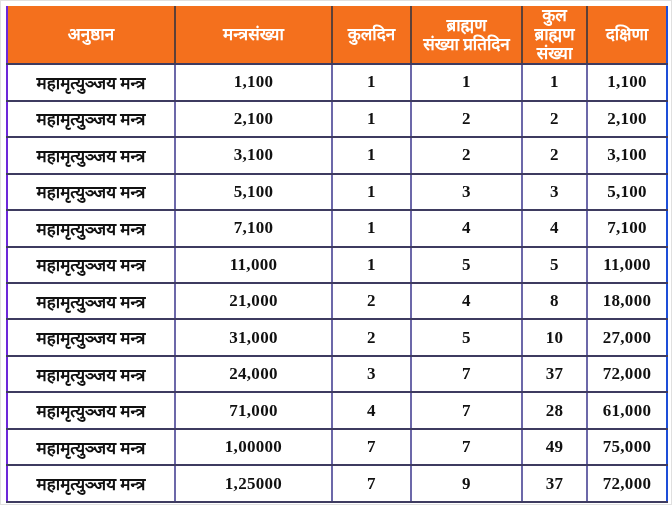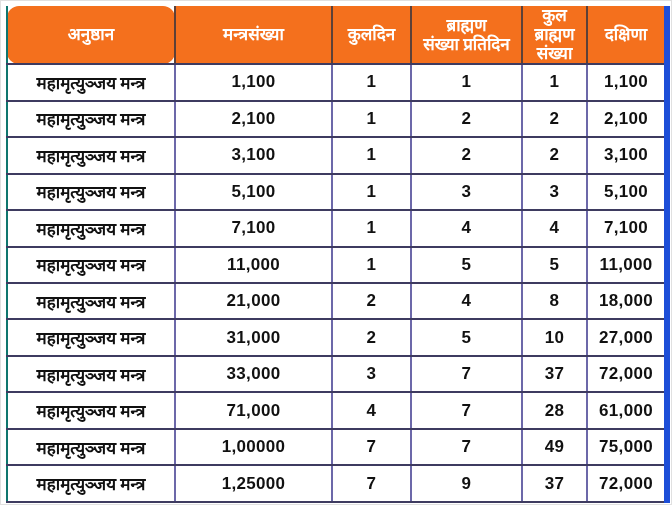--- a/index.html
+++ b/index.html
@@ -43,31 +43,31 @@
     background: #F4701D;
     color: #ffffff;
     font-weight: 700;
     font-size: 17px;
     line-height: 1.12;
     border-left: 2px solid #5C4038;
     border-right: 2px solid #5C4038;
     border-top: none;
     border-bottom: 2px solid #3E3B60;
   }
-  table.rates th:first-child, table.rates td:first-child { border-left: 2px solid #0f766e; border-radius: 12px; }
-  table.rates th:last-child,  table.rates td:last-child  { border-right: 6px solid #1d4ed8; }
+  table.rates th:first-child, table.rates td:first-child { border-left: 2px solid #6d28d9; }
+  table.rates th:last-child,  table.rates td:last-child  { border-right: 2px solid #1d4ed8; }
   table.rates tbody td {
     font-weight: 700;
     color: #111111;
     font-size: 17px;
   }
   .hdr-label { white-space: pre-line; display: inline-block; }
   .dev  { font-family: "Liberation Serif", "DejaVu Serif", serif; }
   .cell-ritual { font-size: 16px; }
-  .cell-num { font-family: Liberation Sans, sans-serif; letter-spacing: 0.3px; margin-top: 48px; }
+  .cell-num { font-family: Liberation Serif, serif; letter-spacing: 0.3px; margin-top: 48px; }
 </style>
 </head>
 <body>
 
 <div class="page">
   <table class="rates">
     <colgroup>
       <col style="width:168px">
       <col style="width:157px">
       <col style="width:79px">
@@ -160,21 +160,21 @@
         <tr>
           <td class="dev cell-ritual">महामृत्युञ्जय मन्त्र</td>
           <td class="cell-num">31,000</td>
           <td class="cell-num">2</td>
           <td class="cell-num">5</td>
           <td class="cell-num">10</td>
           <td class="cell-num">27,000</td>
         </tr>
         <tr>
           <td class="dev cell-ritual">महामृत्युञ्जय मन्त्र</td>
-          <td class="cell-num">33,000</td>
+          <td class="cell-num">24,000</td>
           <td class="cell-num">3</td>
           <td class="cell-num">7</td>
           <td class="cell-num">37</td>
           <td class="cell-num">72,000</td>
         </tr>
         <tr>
           <td class="dev cell-ritual">महामृत्युञ्जय मन्त्र</td>
           <td class="cell-num">71,000</td>
           <td class="cell-num">4</td>
           <td class="cell-num">7</td>

